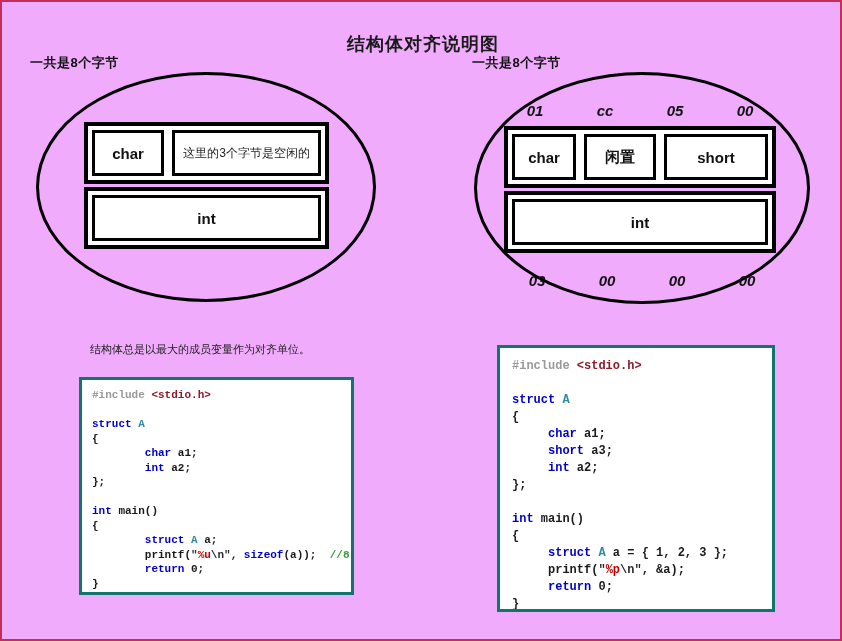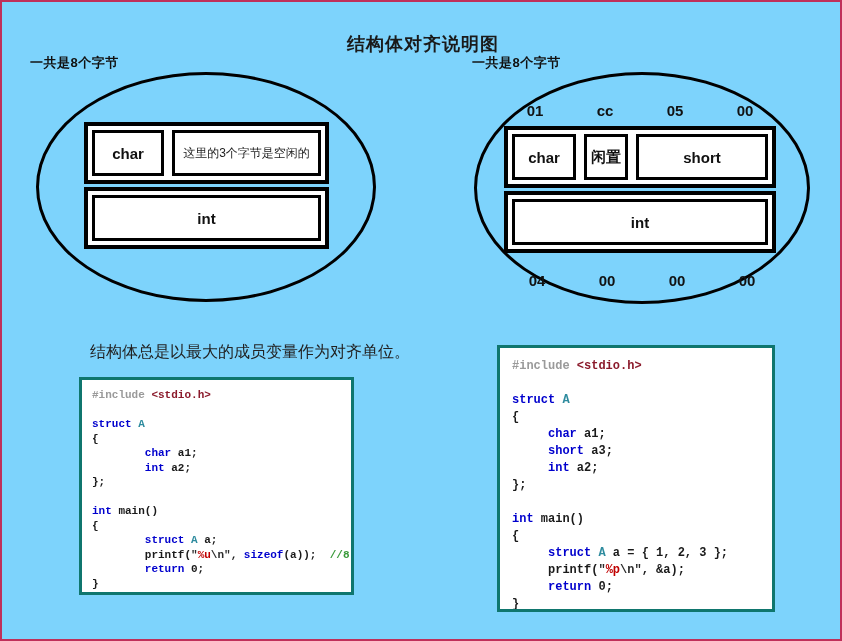--- a/index.html
+++ b/index.html
@@ -7,21 +7,21 @@
     padding: 0;
     background: #ffffff;
   }
   body {
     font-family: "Liberation Sans", sans-serif;
   }
   #page {
     position: relative;
     width: 842px;
     height: 641px;
-    background: #7dd3fc;
+    background: #f0abfc;
     border: 2px solid #c0305a;
     box-sizing: border-box;
     overflow: hidden;
     padding-left: 18px;
   }
 
   
   #title {
     position: absolute;
     left: 0;
@@ -79,41 +79,43 @@
     justify-content: center;
     font-size: 15px;
     font-weight: bold;
     color: #111;
     background: #fff;
   }
   .cell.note {
     font-weight: normal;
     font-size: 12px;
     color: #222;
+    font-family: Liberation Mono, monospace;
   }
 
   .hexrow {
     position: absolute;
     display: flex;
     width: 100%;
     font-size: 15px;
     font-weight: bold;
     color: #111;
   }
   .hexrow span {
     flex: 1;
     text-align: center;
+    font-style: italic;
   }
 
   
   #mid-caption {
     position: absolute;
     left: 88px;
     top: 340px;
-    font-size: 16px;
+    font-size: 11px;
     color: #222;
   }
 
   
   .code-block {
     position: absolute;
     border: 3px solid #0f766e;
     background: #ffffff;
     box-sizing: border-box;
     font-family: "Liberation Mono", "DejaVu Sans Mono", monospace;
@@ -175,37 +177,37 @@
       <span>05</span>
       <span>00</span>
     </div>
 
     <div class="mem-wrap" style="left:32px; top:72px; width:272px;">
 
       <div class="mem-row top" style="height:62px;">
         <div class="cell" style="width:64px;">
             <span>char</span>
           </div>
-        <div class="cell" style="width:44px;">
+        <div class="cell" style="width:72px;">
             <span>闲置</span>
           </div>
         <div class="cell" style="flex:1;">
             <span>short</span>
           </div>
       </div>
 
       <div class="mem-row bottom" style="height:62px;">
         <div class="cell" style="flex:1;">
             <span>int</span>
           </div>
       </div>
     </div>
 
     <div class="hexrow" style="left:30px; top:218px; width:280px;">
-      <span>04</span>
+      <span>03</span>
       <span>00</span>
       <span>00</span>
       <span>00</span>
     </div>
   </div>
 
   <div id="mid-caption">结构体总是以最大的成员变量作为对齐单位。</div>
 
   <div class="code-block" id="left-code" style="left:77px; top:375px; width:275px; height:218px; padding:8px 10px; font-size:11px; line-height:14.5px;"><div class="code-line"><span class="pre">#include </span><span class="hdr">&lt;stdio.h&gt;</span></div><div class="code-line">&nbsp;</div><div class="code-line"><span class="kw">struct </span><span class="type">A</span></div><div class="code-line"><span class="plain">{</span></div><div class="code-line"><span class="plain">        </span><span class="kw">char</span><span class="plain"> a1;</span></div><div class="code-line"><span class="plain">        </span><span class="kw">int</span><span class="plain"> a2;</span></div><div class="code-line"><span class="plain">};</span></div><div class="code-line">&nbsp;</div><div class="code-line"><span class="kw">int</span><span class="plain"> main()</span></div><div class="code-line"><span class="plain">{</span></div><div class="code-line"><span class="plain">        </span><span class="kw">struct </span><span class="type">A</span><span class="plain"> a;</span></div><div class="code-line"><span class="plain">        printf(</span><span class="str">"</span><span class="fmt">%u</span><span class="str">\n"</span><span class="plain">, </span><span class="kw">sizeof</span><span class="plain">(a));  </span><span class="cmt">//8</span></div><div class="code-line"><span class="plain">        </span><span class="kw">return</span><span class="plain"> 0;</span></div><div class="code-line"><span class="plain">}</span></div></div>
 

